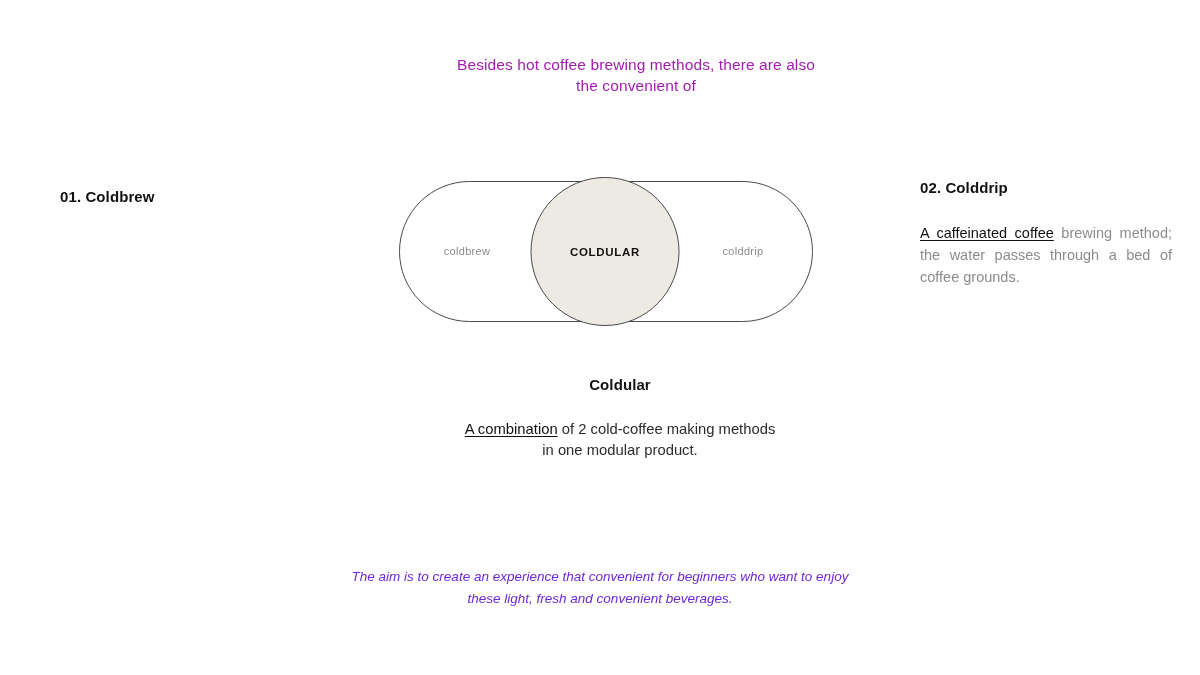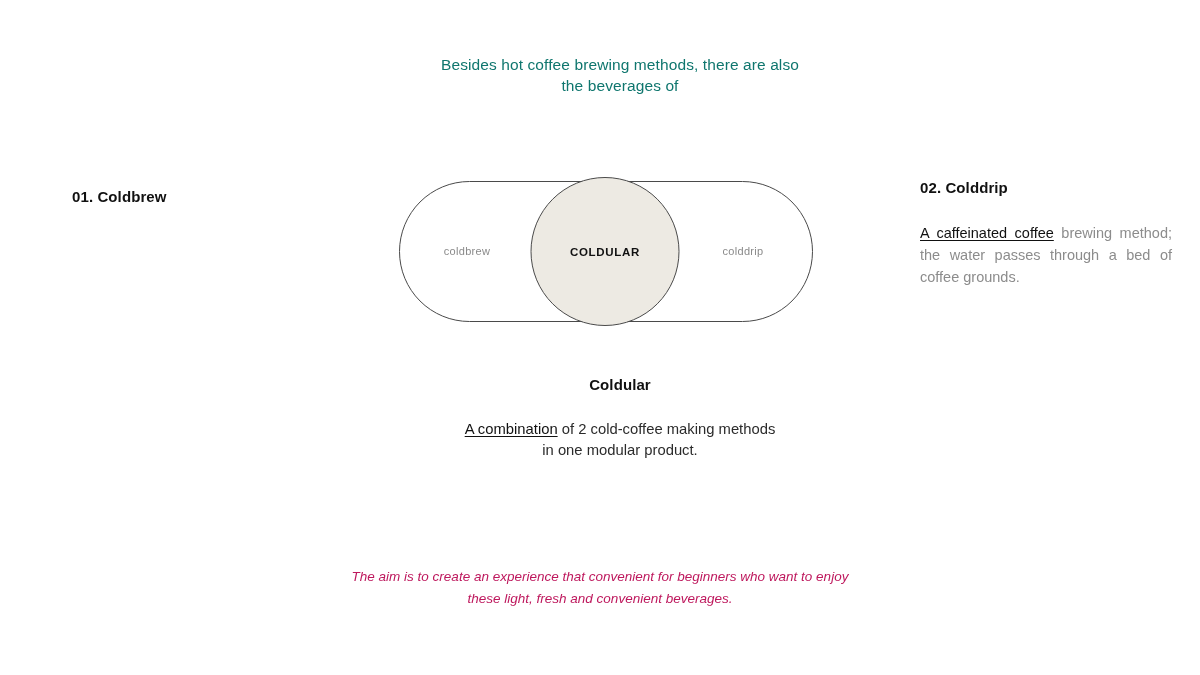--- a/index.html
+++ b/index.html
@@ -12,36 +12,36 @@
     background: #ffffff;
     font-family: "Liberation Sans", sans-serif;
     color: #1a1a1a;
     overflow: hidden;
     position: relative;
   }
 
   
   .intro {
     position: absolute;
-    left: 380px;
+    left: 396px;
     top: 54px;
     width: 480px;
     text-align: center;
     font-size: 15.5px;
     line-height: 21px;
-    color: #0f766e;
+    color: #a21caf;
     letter-spacing: 0.1px;
   }
 
   
   .col {
     position: absolute;
     width: 290px;
   }
-  .col-left  { left: 72px;  top: 188px; }
+  .col-left  { left: 60px;  top: 188px; }
   .col-right { left: 920px; top: 179px; width: 252px; }
 
   .col-title {
     font-size: 15px;
     font-weight: bold;
     color: #111111;
     margin: 0 0 26px 0;
     letter-spacing: 0.1px;
   }
   .col-body {
@@ -111,29 +111,29 @@
   
   .footer {
     position: absolute;
     left: 250px;
     top: 566px;
     width: 700px;
     text-align: center;
     font-style: italic;
     font-size: 13.5px;
     line-height: 22px;
-    color: #be185d;
+    color: #6d28d9;
   }
 </style>
 </head>
 <body>
 
 <div class="intro">
   <span>Besides hot coffee brewing methods, there are also</span><br>
-  <span>the beverages of</span>
+  <span>the convenient of</span>
 </div>
 
 <div class="col col-left">
   <p class="col-title">01. Coldbrew</p>
 </div>
 
 <div class="col col-right">
   <p class="col-title">02. Colddrip</p>
   <p class="col-body"><span class="hl">A caffeinated coffee</span><span> brewing method; the water passes through a bed of coffee grounds.</span></p>
 </div>

